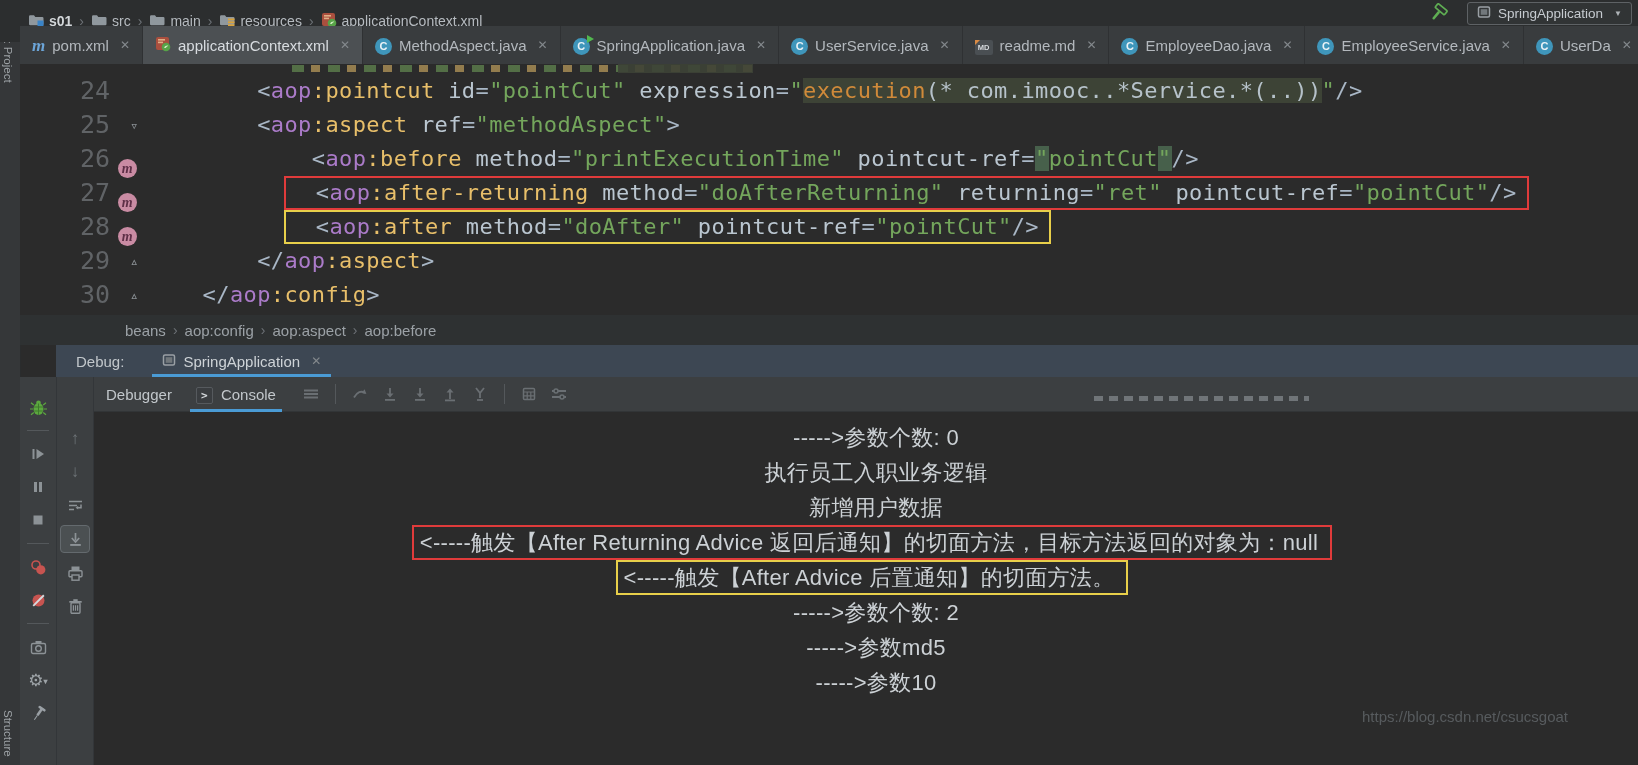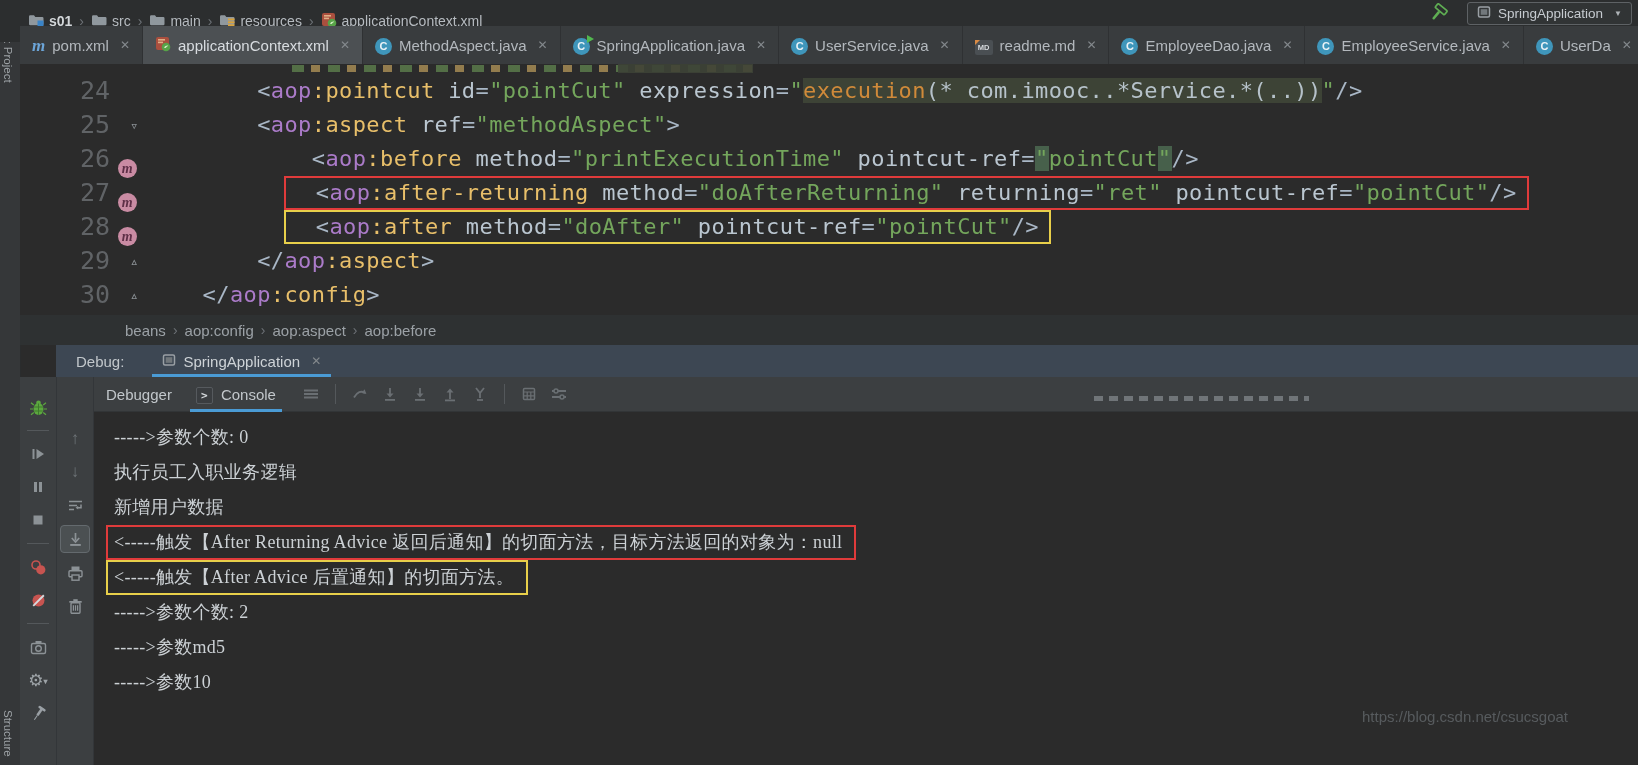--- a/index.html
+++ b/index.html
@@ -72,21 +72,21 @@
   .colbtn.sel{width:28px;height:26px;margin:5px auto;background:#4b5052;border:1px solid #646a6e;border-radius:4px;}
   .hsep{display:block;width:22px;height:1px;background:#54585b;margin:8px auto;}
   .arr{color:#6f7478;font-size:17px;}
   .gearic{color:#9da3a7;font-size:17px;}
   .gearic b{font-size:8px;vertical-align:2px;color:#9da3a7;}
 
   
   #console{left:94px;top:412px;width:1544px;height:353px;background:#2b2b2b;overflow:hidden;}
   #console-lines{padding:8px 0 0 20px;}
   .console-line{height:35px;line-height:35px;white-space:pre;color:#ccd1d5;
-                font-family:Liberation Serif, serif;font-size:18px;letter-spacing:.3px;}
+                font-family:Liberation Sans, sans-serif;font-size:22px;letter-spacing:.3px;text-align:center;}
   .cbox{display:inline-block;border:2px solid;padding:0 12px 0 6px;margin-left:-8px;height:31px;line-height:31px;}
   .cbox.red{border-color:#e03b3b;}
   .cbox.yellow{border-color:#e8cf4a;}
   #watermark{right:70px;bottom:40px;color:#575b5e;font-size:15px;}
 
   
   .mvn{color:#6ca5d8;font:italic bold 17px/17px "Liberation Serif",serif;}
   .cls{position:relative;display:inline-block;width:17px;height:17px;border-radius:50%;background:#3f96bb;color:#eaf3f7;
        font:bold 11px/17px "Liberation Sans",sans-serif;text-align:center;}
   .runarrow{position:absolute;right:-4px;top:-3px;width:0;height:0;border-left:7px solid #52b84f;border-top:4px solid transparent;border-bottom:4px solid transparent;}

